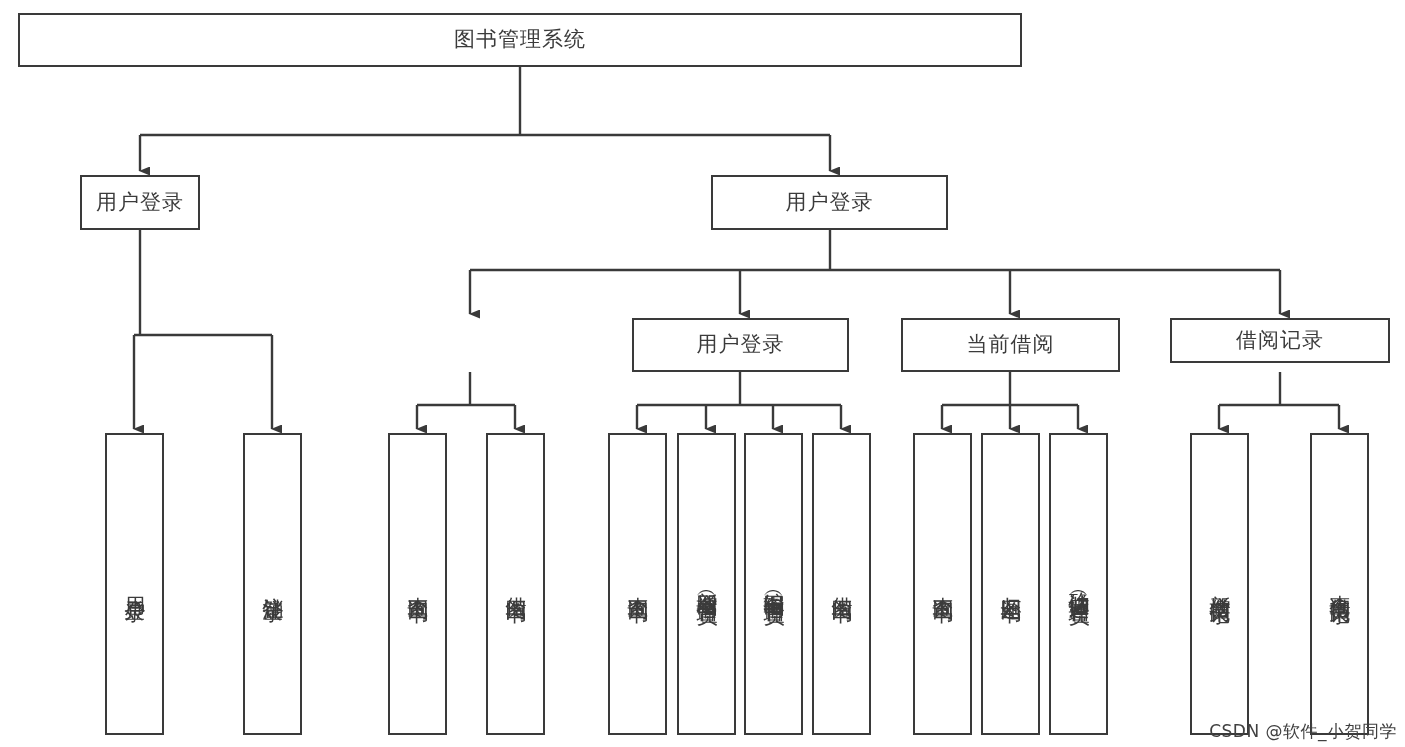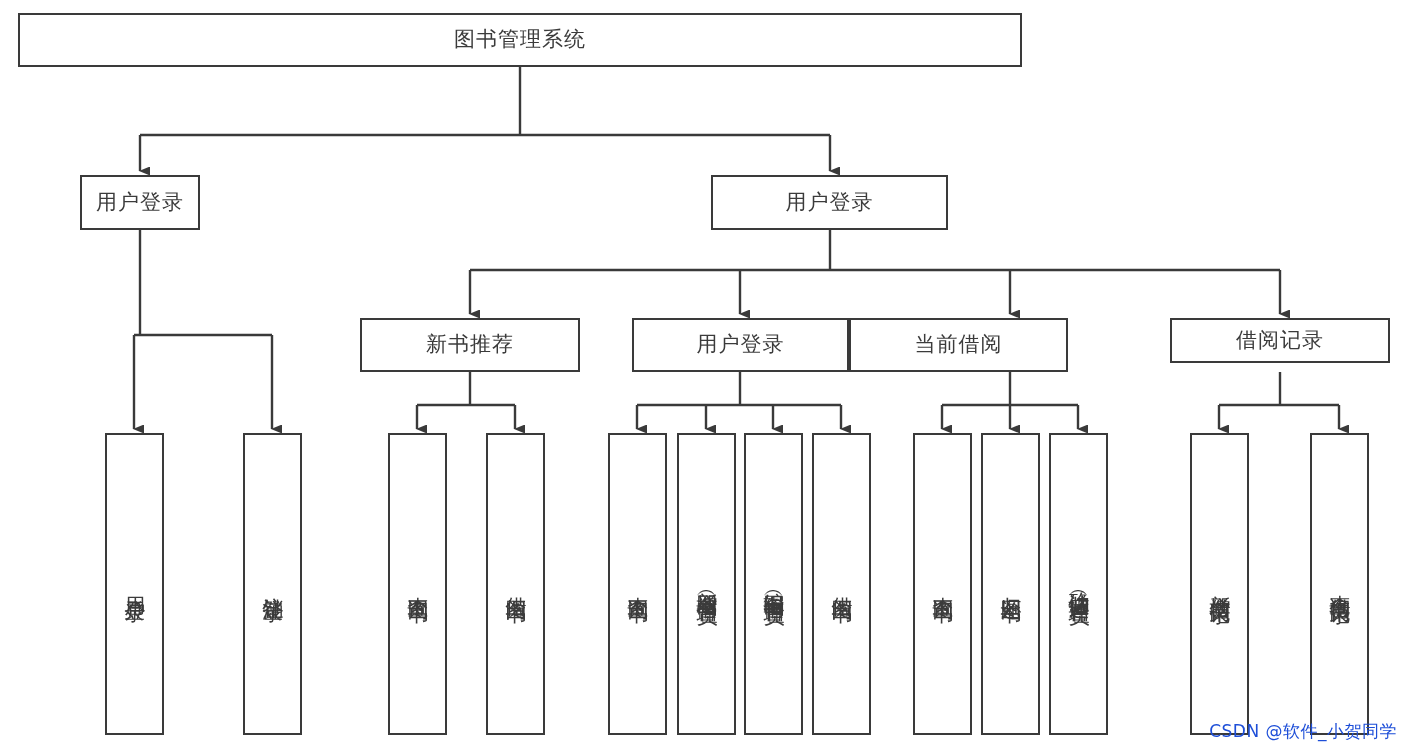--- a/index.html
+++ b/index.html
@@ -57,21 +57,21 @@
   .node-v .vlabel {
     writing-mode: vertical-rl;
     text-orientation: upright;
     display: block;
   }
   #watermark {
     position: absolute;
     right: 8px;
     bottom: 4px;
     font-size: 17px;
-    color: #1d4ed8;
+    color: #404040;
     letter-spacing: 0.5px;
     z-index: 5;
     white-space: nowrap;
     font-family: "DejaVu Sans", "Liberation Sans", sans-serif;
   }
 </style>
 </head>
 <body>
 
 <div id="diagram-root">
@@ -139,23 +139,22 @@
       <path d="M1219,405 L1219,429" marker-end="url(#arrowhead)"></path>
       <path d="M1339,405 L1339,429" marker-end="url(#arrowhead)"></path>
     </g>
   </svg>
 
   <div class="node node-h" id="node-root" style="left: 18px; top: 13px; width: 1004px; height: 54px;">图书管理系统</div>
 
   <div class="node node-h" id="node-l2-0" style="left: 80px; top: 175px; width: 120px; height: 55px;">用户登录</div>
   <div class="node node-h" id="node-l2-1" style="left: 711px; top: 175px; width: 237px; height: 55px;">用户登录</div>
 
-  <div class="node node-h" id="node-l3-0" style="left: 360px; top: 318px; width: 220px; height: 54px;">新书推荐</div>
   <div class="node node-h" id="node-l3-1" style="left: 632px; top: 318px; width: 217px; height: 54px;">用户登录</div>
-  <div class="node node-h" id="node-l3-2" style="left: 849px; top: 318px; width: 219px; height: 54px;">当前借阅</div>
+  <div class="node node-h" id="node-l3-2" style="left: 901px; top: 318px; width: 219px; height: 54px;">当前借阅</div>
   <div class="node node-h" id="node-l3-3" style="left: 1170px; top: 318px; width: 220px; height: 45px;">借阅记录</div>
 
   <div class="node node-v" id="node-leaf-0" style="left: 105px; top: 433px; width: 59px; height: 302px;">
       <span class="vlabel">用户登录</span>
     </div>
   <div class="node node-v" id="node-leaf-1" style="left: 243px; top: 433px; width: 59px; height: 302px;">
       <span class="vlabel">注销登录</span>
     </div>
   <div class="node node-v" id="node-leaf-2" style="left: 388px; top: 433px; width: 59px; height: 302px;">
       <span class="vlabel">查询图书</span>

